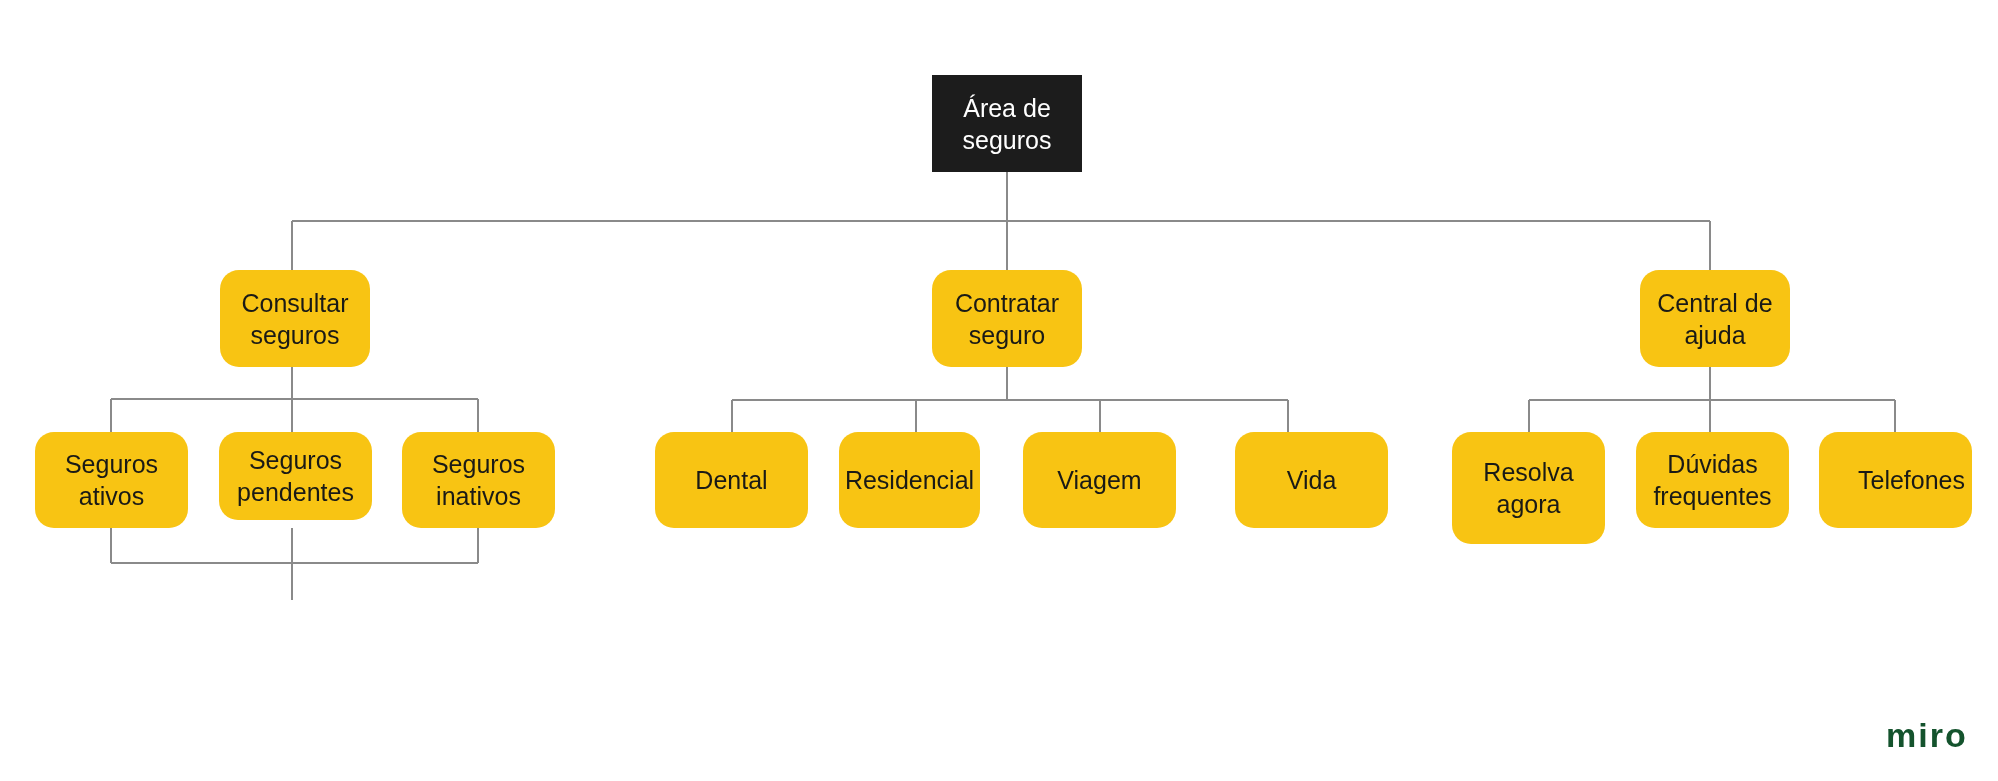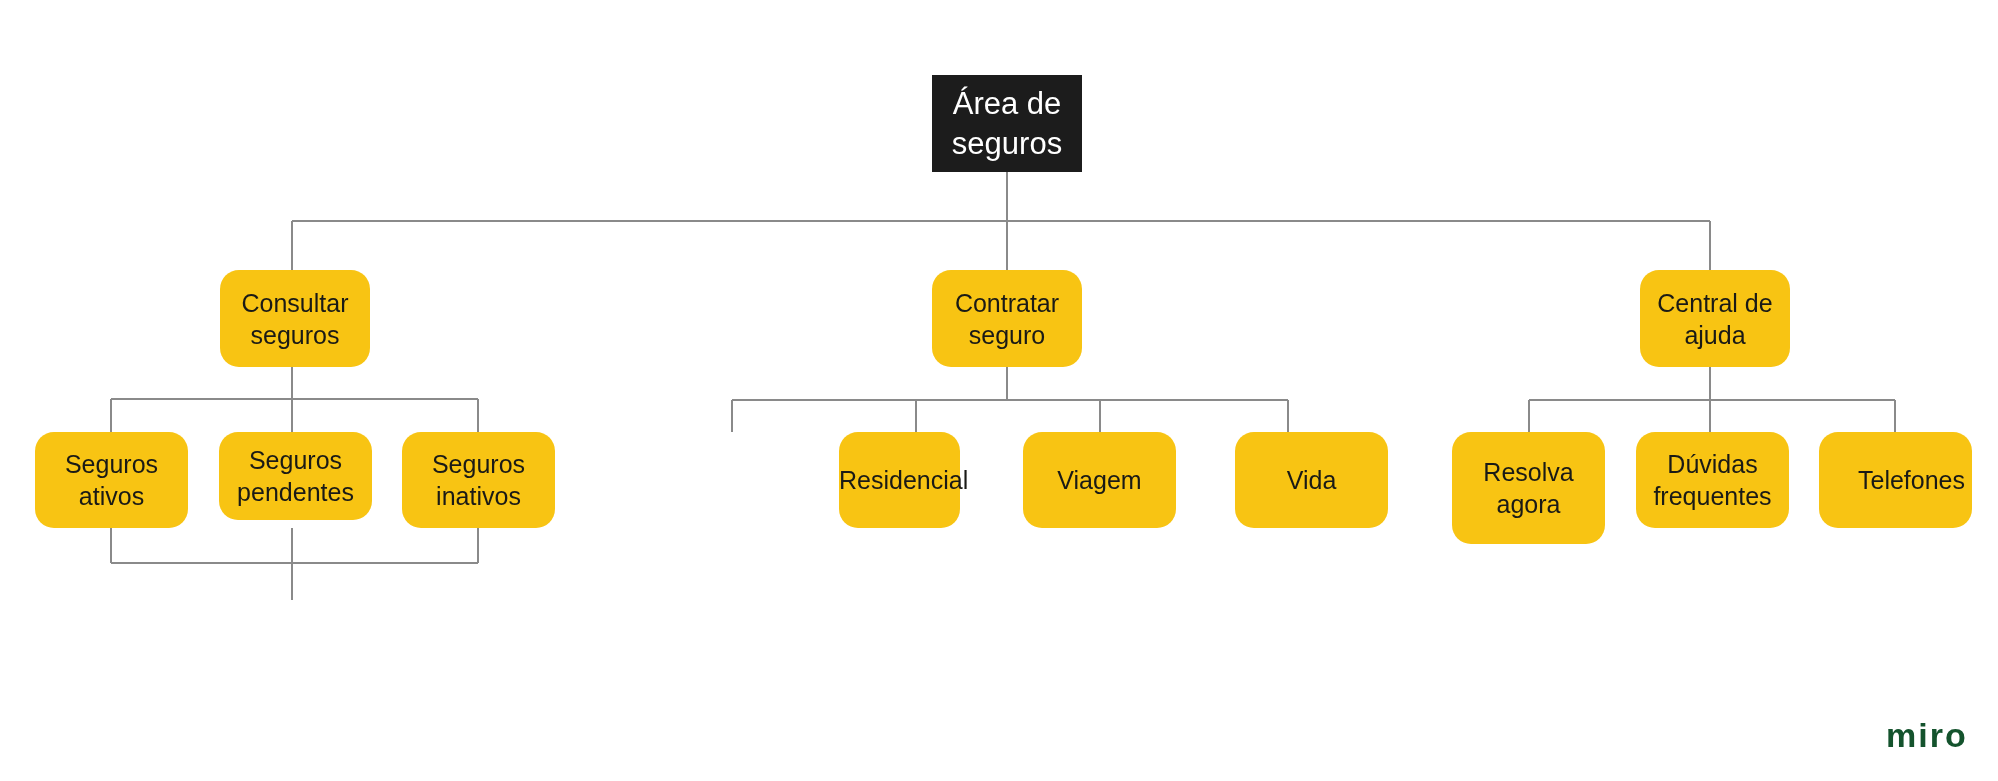--- a/index.html
+++ b/index.html
@@ -13,21 +13,21 @@
   svg#wires{position:absolute;left:0;top:0;width:1998px;height:781px;}
   .node{
     position:absolute;
     display:flex;align-items:center;justify-content:center;
     text-align:center;
     box-sizing:border-box;
     line-height:1.28;
   }
   .node .lbl{display:block;width:100%;padding:0 6px;}
   .node.root{
-    background:#1c1c1c;color:#ffffff;font-size:31px;
+    background:#1c1c1c;color:#ffffff;font-size:25px;
   }
   .node.yellow{
     background:#f8c413;color:#1a1a16;font-size:25px;border-radius:19px;
   }
   .watermark{
     position:absolute;
     color:#14532d;
     font-size:34px;
     letter-spacing:2px;
     font-weight:700;
@@ -99,22 +99,25 @@
 
   <div class="node yellow" style="left:219px;top:432px;width:153px;height:88px;">
     <span class="lbl">Seguros pendentes</span>
   </div>
 
   <div class="node yellow" style="left:402px;top:432px;width:153px;height:96px;">
     <span class="lbl">Seguros inativos</span>
   </div>
 
 
+  <div class="node yellow" style="left:655px;top:432px;width:153px;height:96px;">
+    <span class="lbl">Dental</span>
+  </div>
 
-  <div class="node yellow" style="left:839px;top:432px;width:121px;height:96px;">
+  <div class="node yellow" style="left:839px;top:432px;width:141px;height:96px;">
     <span class="lbl">Residencial</span>
   </div>
 
   <div class="node yellow" style="left:1023px;top:432px;width:153px;height:96px;">
     <span class="lbl">Viagem</span>
   </div>
 
   <div class="node yellow" style="left:1207px;top:432px;width:153px;height:96px;margin-left:28px;">
     <span class="lbl">Vida</span>
   </div>

